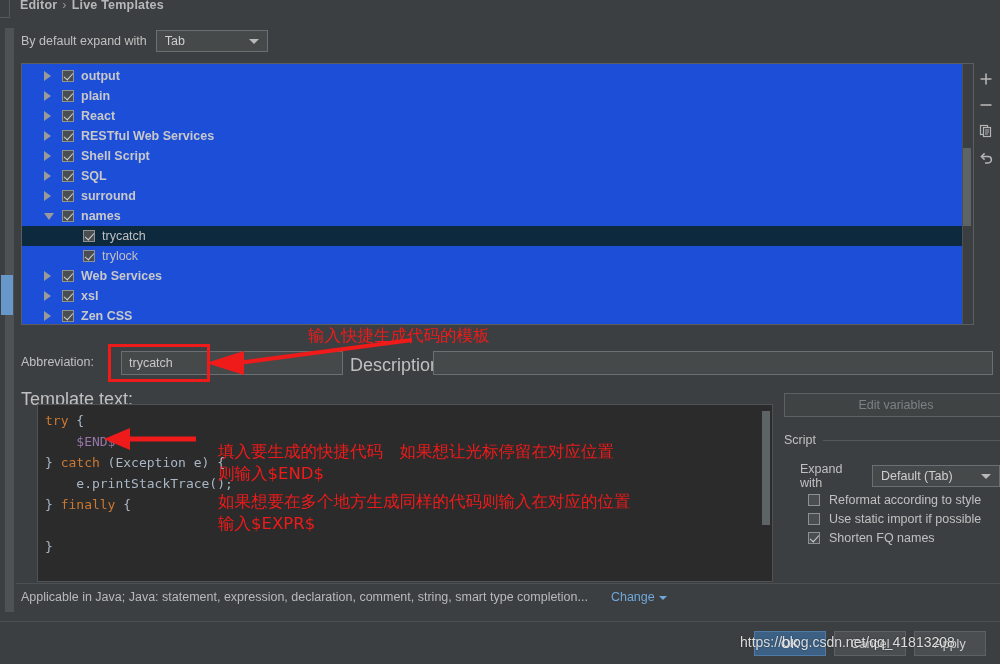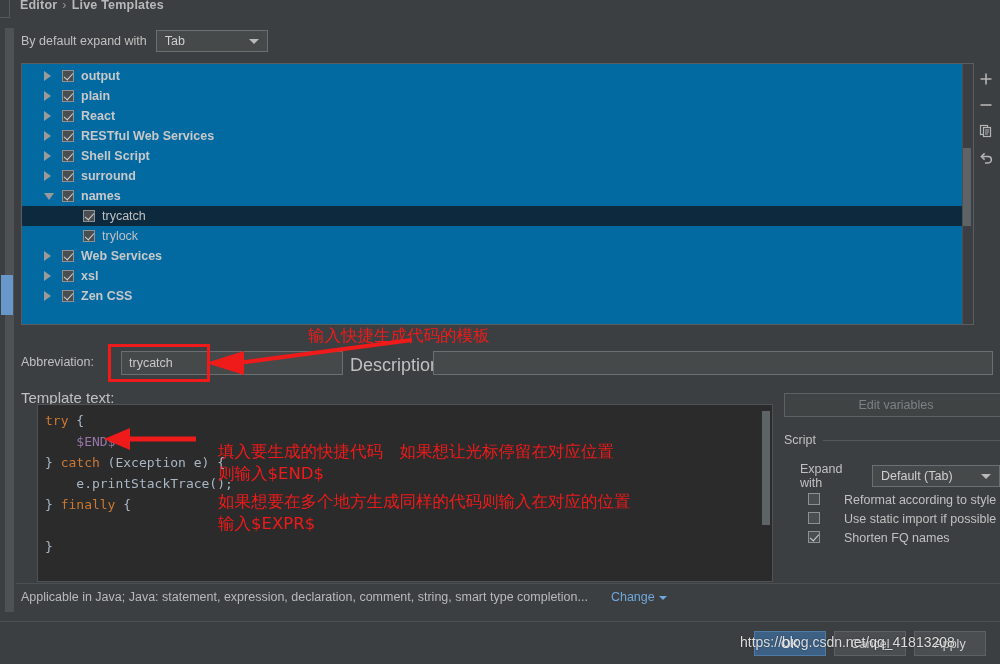--- a/index.html
+++ b/index.html
@@ -62,21 +62,21 @@
   .combo .caret {
     position: absolute; right: 8px; top: 50%; margin-top: -2px;
     width: 0; height: 0;
     border-left: 5px solid transparent; border-right: 5px solid transparent;
     border-top: 5px solid #b9b9b9;
   }
 
   
   .tree-wrap {
     position: absolute; left: 5px; top: 63px; width: 953px; height: 262px;
-    border: 1px solid #5a5e60; background: #0369a1; overflow: hidden;
+    border: 1px solid #5a5e60; background: #1d4ed8; overflow: hidden;
   }
   .tree-inner { position: relative; width: 100%; height: 100%; padding-top: 2px; }
   .trow {
     position: relative; height: 20px; display: flex; align-items: center;
     padding-left: 20px; font-size: 12.5px;
   }
   .trow.selected { background: #0d293e; }
   .trow .arrow {
     position: absolute; left: 22px; top: 50%; margin-top: -5px;
     width: 0; height: 0;
@@ -128,21 +128,21 @@
   .field {
     border: 1px solid #6b6f71; background: #45494a; height: 24px;
     display: flex; align-items: center; padding: 0 7px;
     color: #c9c9c9; font-size: 12.5px;
   }
   #abbr-field { position: absolute; left: 100px; top: 0; width: 222px; }
   .desc-label { position: absolute; left: 329px; top: 4px; font-size: 18px; color: #c0c0c0; }
   #desc-field { position: absolute; left: 412px; top: 0; width: 560px; }
 
   
-  .tt-label { position: absolute; left: 5px; top: 389px; font-size: 15px; color: #c0c0c0; }
+  .tt-label { position: absolute; left: 5px; top: 389px; font-size: 18px; color: #c0c0c0; }
   .code-wrap {
     position: absolute; left: 21px; top: 404px; width: 736px; height: 178px;
     background: #2b2b2b; border: 1px solid #4e5254; overflow: hidden;
   }
   .code {
     position: absolute; left: 7px; top: 5px;
     font-family: "DejaVu Sans Mono", "Liberation Mono", monospace;
     font-size: 13px; line-height: 21px; white-space: pre;
   }
   .k { color: #cc7832; }
@@ -173,21 +173,21 @@
     position: absolute; left: 768px; top: 440px; width: 224px;
     border-top: 1px solid #54585a;
   }
   .expand2-row {
     position: absolute; left: 784px; top: 462px;
     display: flex; align-items: center; gap: 8px;
   }
   .expand2-row .lbl { font-size: 12.5px; color: #c0c0c0; }
   .opt-check {
     position: absolute; left: 792px;
-    display: flex; align-items: flex-start; gap: 24px;
+    display: flex; align-items: center; gap: 9px;
     font-size: 12.5px; color: #c0c0c0;
   }
   .ocbx {
     width: 12px; height: 12px; border: 1px solid #8d9194; background: #4a4e50;
     position: relative; flex: 0 0 auto;
   }
   .ocbx.checked::after {
     content: ""; position: absolute; left: 3px; top: 0px;
     width: 4px; height: 8px;
     border: solid #d2d2d2; border-width: 0 1.6px 1.6px 0;
@@ -297,20 +297,27 @@
               <span class="cbx"></span>
             </span>
             <span class="tlabel">RESTful Web Services</span>
           </div>
           <div class="trow group">
             <span class="arrow collapsed"></span>
             <span class="cbx-holder">
               <span class="cbx"></span>
             </span>
             <span class="tlabel">Shell Script</span>
+          </div>
+          <div class="trow group">
+            <span class="arrow collapsed"></span>
+            <span class="cbx-holder">
+              <span class="cbx"></span>
+            </span>
+            <span class="tlabel">SQL</span>
           </div>
           <div class="trow group">
             <span class="arrow collapsed"></span>
             <span class="cbx-holder">
               <span class="cbx"></span>
             </span>
             <span class="tlabel">surround</span>
           </div>
           <div class="trow group">
             <span class="arrow expanded"></span>

